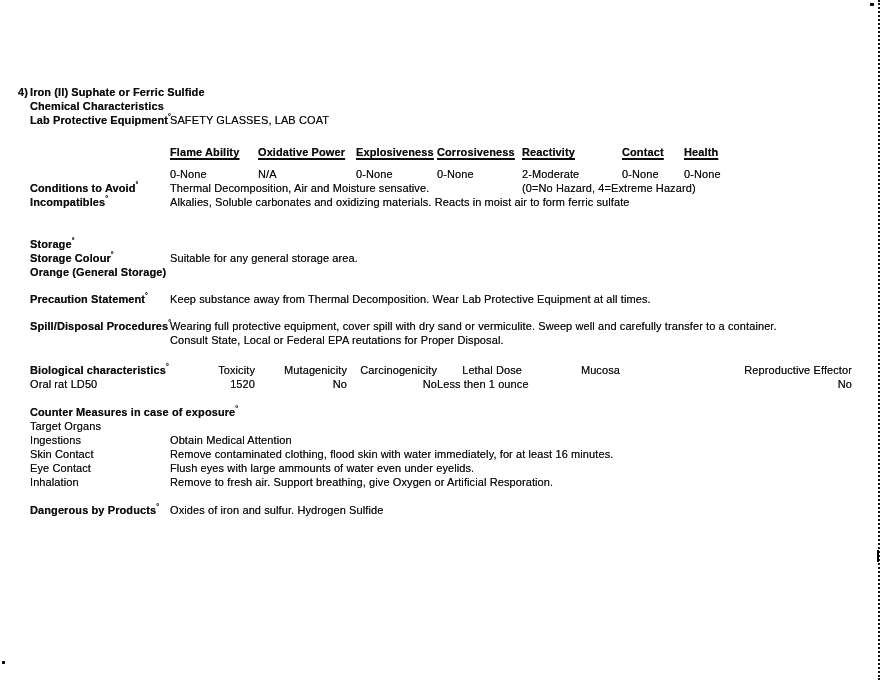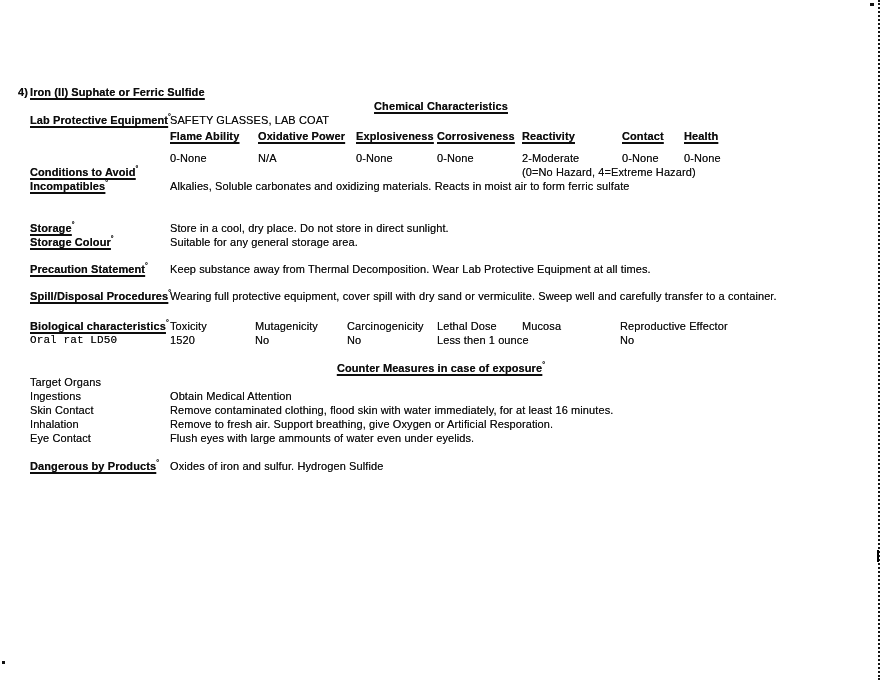--- a/index.html
+++ b/index.html
@@ -17,38 +17,38 @@
   .speck.mid{right:4px;top:550px;width:2px;height:12px;background:#000;}
 
   .content{
     position:absolute;left:18px;top:85px;width:834px;
     font-size:11px;line-height:14px;
     text-shadow:0 0 .6px rgba(0,0,0,.65);
     letter-spacing:.1px;
   }
   .row{display:flex;align-items:flex-start;}
   .labelcol{flex:0 0 152px;width:152px;padding-left:12px;box-sizing:border-box;white-space:nowrap;}
-  .lbl{font-weight:bold;text-decoration:underline;text-decoration-thickness:1.5px;text-underline-offset:2px;}
+  .lbl{font-weight:bold;text-decoration-thickness:1.5px;text-underline-offset:2px;}
   .mk{font-size:7px;vertical-align:super;line-height:0;font-weight:bold;}
   .val{white-space:nowrap;}
 
   .titleline{display:flex;}
   .itemnum{flex:0 0 12px;width:12px;font-weight:bold;}
-  .indent{padding-left:12px;text-align:center;}
+  .indent{padding-left:12px;}
 
   
-  .hazgrid{display:grid;grid-template-columns:88px 98px 81px 85px 100px 62px 1fr;margin-left:152px;margin-top:2px;}
+  .hazgrid{display:grid;grid-template-columns:88px 98px 81px 85px 100px 62px 1fr;margin-left:152px;margin-top:18px;}
   .hazgrid .hd{font-weight:bold;text-decoration:underline;text-decoration-thickness:1.5px;text-underline-offset:2px;white-space:nowrap;}
   .hazgrid .cell{white-space:nowrap;}
 
   .condval{position:relative;flex:1 1 auto;white-space:nowrap;}
   .scalenote{position:absolute;left:352px;top:0;white-space:nowrap;}
 
   
-  .biogrid{display:grid;grid-template-columns:85px 92px 90px 85px 98px 1fr;flex:1 1 auto;}
+  .biogrid{display:grid;grid-template-columns:85px 92px 90px 85px 98px 1fr;flex:1 1 auto;text-align:right;}
   .biogrid .cell{white-space:nowrap;}
 
   .mt-storage{margin-top:28px;}
   .mt-13{margin-top:13px;}
   .mt-16{margin-top:16px;}
   .mt-14{margin-top:14px;}
 </style>
 </head>
 <body>
 
@@ -89,63 +89,67 @@
       <span class="cell">0-None</span>
       <span class="cell">0-None</span>
       <span class="cell">2-Moderate</span>
       <span class="cell">0-None</span>
       <span class="cell">0-None</span>
     </div>
 
     <div class="row">
       <div class="labelcol"><span class="lbl">Conditions to Avoid</span><sup class="mk">°</sup></div>
       <div class="condval">
+        <span>Thermal Decomposition, Air and Moisture sensative.</span>
         <span class="scalenote">(0=No Hazard, 4=Extreme Hazard)</span>
       </div>
     </div>
 
     <div class="row">
       <div class="labelcol"><span class="lbl">Incompatibles</span><sup class="mk">°</sup></div>
       <div class="val">Alkalies, Soluble carbonates and oxidizing materials. Reacts in moist air to form ferric sulfate</div>
     </div>
 
     <div class="row mt-storage">
       <div class="labelcol"><span class="lbl">Storage</span><sup class="mk">°</sup></div>
-      <div class="val">Store in a cool, dry place. Do not store in direct sunlight.</div>
     </div>
     <div class="row">
       <div class="labelcol"><span class="lbl">Storage Colour</span><sup class="mk">°</sup></div>
       <div class="val">Suitable for any general storage area.</div>
+    </div>
+    <div class="indent">
+      <span class="lbl">Orange (General Storage)</span>
     </div>
 
     <div class="row mt-13">
       <div class="labelcol"><span class="lbl">Precaution Statement</span><sup class="mk">°</sup></div>
       <div class="val">Keep substance away from Thermal Decomposition. Wear Lab Protective Equipment at all times.</div>
     </div>
 
     <div class="row mt-13">
       <div class="labelcol"><span class="lbl">Spill/Disposal Procedures</span><sup class="mk">°</sup></div>
       <div>
         <div class="val">Wearing full protective equipment, cover spill with dry sand or vermiculite. Sweep well and carefully transfer to a container.</div>
+        <div class="val">Consult State, Local or Federal EPA reutations for Proper Disposal.</div>
       </div>
     </div>
 
     <div class="row mt-16">
       <div class="labelcol"><span class="lbl">Biological characteristics</span><sup class="mk">°</sup></div>
       <div class="biogrid">
         <span class="cell">Toxicity</span>
         <span class="cell">Mutagenicity</span>
         <span class="cell">Carcinogenicity</span>
         <span class="cell">Lethal Dose</span>
         <span class="cell">Mucosa</span>
         <span class="cell">Reproductive Effector</span>
       </div>
     </div>
     <div class="row">
-      <div class="labelcol" style="padding-left:12px;font-family:Liberation Mono, monospace;"><span>Oral rat LD50</span></div>
+      <div class="labelcol" style="padding-left:12px;"><span>Oral rat LD50</span></div>
       <div class="biogrid">
         <span class="cell">1520</span>
         <span class="cell">No</span>
         <span class="cell">No</span>
         <span class="cell">Less then 1 ounce</span>
         <span class="cell"></span>
         <span class="cell">No</span>
       </div>
     </div>
 
@@ -157,26 +161,26 @@
     </div>
     <div class="row">
       <div class="labelcol"><span>Ingestions</span></div>
       <div class="val">Obtain Medical Attention</div>
     </div>
     <div class="row">
       <div class="labelcol"><span>Skin Contact</span></div>
       <div class="val">Remove contaminated clothing, flood skin with water immediately, for at least 16 minutes.</div>
     </div>
     <div class="row">
+      <div class="labelcol"><span>Eye Contact</span></div>
+      <div class="val">Flush eyes with large ammounts of water even under eyelids.</div>
+    </div>
+    <div class="row">
       <div class="labelcol"><span>Inhalation</span></div>
       <div class="val">Remove to fresh air. Support breathing, give Oxygen or Artificial Resporation.</div>
-    </div>
-    <div class="row">
-      <div class="labelcol"><span>Eye Contact</span></div>
-      <div class="val">Flush eyes with large ammounts of water even under eyelids.</div>
     </div>
 
     <div class="row mt-14">
       <div class="labelcol"><span class="lbl">Dangerous by Products</span><sup class="mk">°</sup></div>
       <div class="val">Oxides of iron and sulfur. Hydrogen Sulfide</div>
     </div>
 
   </div>
 </div>
 

